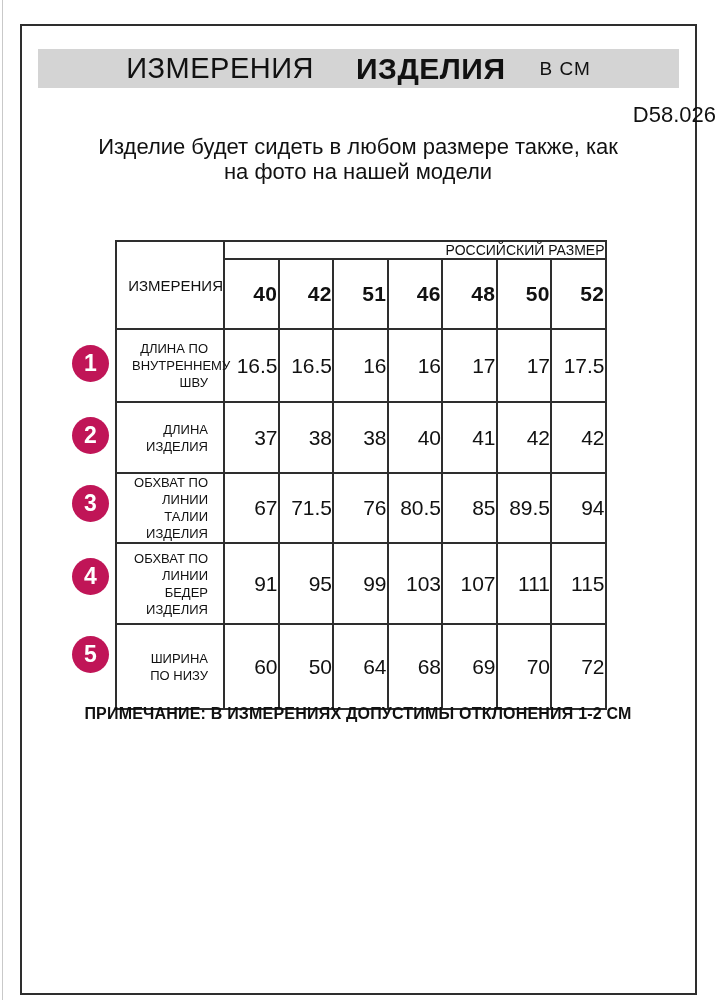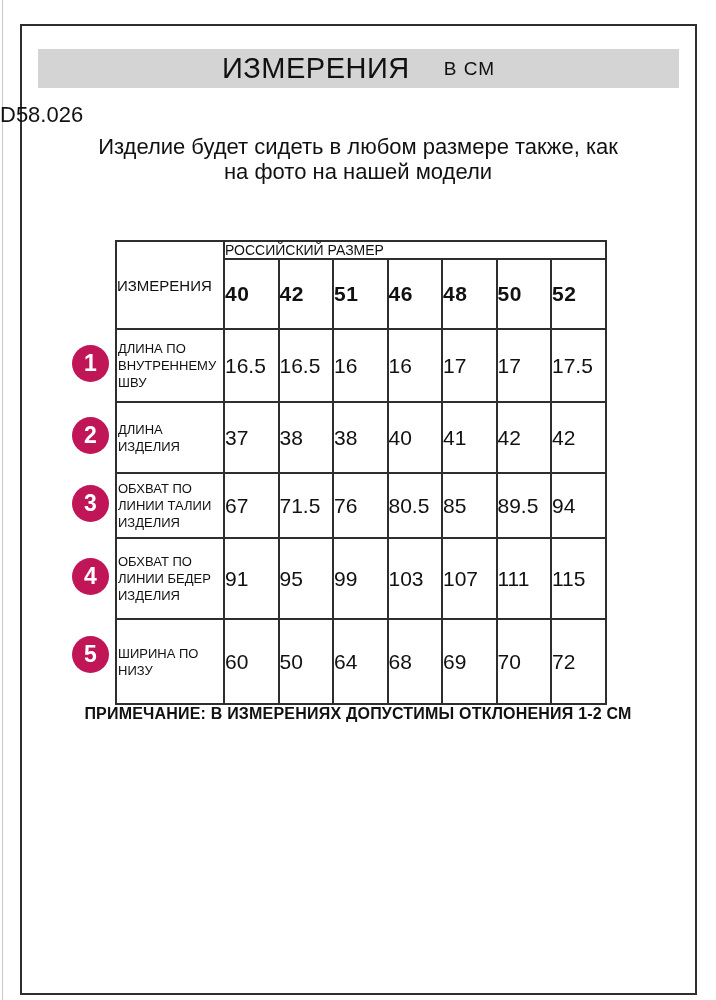--- a/index.html
+++ b/index.html
@@ -23,41 +23,41 @@
   .banner{
     position:absolute;left:38px;top:49px;width:641px;height:39px;
     background:var(--banner);
     display:flex;align-items:center;justify-content:center;
   }
   .banner .t1{font-size:29px;font-weight:400;letter-spacing:0.5px;}
   .banner .t2{font-size:30px;font-weight:700;margin-left:42px;letter-spacing:0.5px;}
   .banner .t3{font-size:19px;font-weight:400;margin-left:34px;letter-spacing:1px;}
   .product-code{
     position:absolute;left:0;top:102px;width:716px;
-    text-align:left;font-size:22px;font-weight:400;
+    text-align:right;font-size:22px;font-weight:400;
   }
   .subtitle{
     position:absolute;left:88px;top:134px;width:540px;
     text-align:center;font-size:22px;line-height:25px;font-weight:400;
   }
   table.size-table{
     position:absolute;left:115px;top:240px;width:489px;
     border-collapse:collapse;table-layout:fixed;background:#fff;
   }
   table.size-table th, table.size-table td{
     border:2px solid var(--line);
-    text-align:left;vertical-align:middle;
+    text-align:right;vertical-align:middle;
   }
   .corner-cell{font-size:15px;font-weight:400;}
   .group-cell{font-size:14px;font-weight:400;height:17px;line-height:14px;padding:1px 0;}
   .size-cell{font-size:21px;font-weight:700;letter-spacing:0.5px;}
   tr.sizes-row{height:70px;}
   td.label-cell{
     font-size:13px;line-height:17px;font-weight:400;
-    padding:0 1px;text-transform:uppercase;
+    padding:0 15px;text-transform:uppercase;
   }
   td.value-cell{font-size:21px;font-weight:400;}
   .num-circle{
     position:absolute;left:72px;width:37px;height:37px;border-radius:50%;
     background:var(--accent);color:#fff;
     display:flex;align-items:center;justify-content:center;
     font-size:23px;font-weight:700;
   }
   .note{
     position:absolute;left:0;top:705px;width:716px;
@@ -65,20 +65,21 @@
   }
 </style>
 </head>
 <body>
 
 <div class="edge-line"></div>
 <div class="page-frame"></div>
 
 <div class="banner">
   <span class="t1">ИЗМЕРЕНИЯ</span>
+  <span class="t2">ИЗДЕЛИЯ</span>
   <span class="t3">В СМ</span>
 </div>
 
 <div class="product-code">D58.026</div>
 
 <div class="subtitle">Изделие будет сидеть в любом размере также, как на фото на нашей модели</div>
 
 <table class="size-table">
   <colgroup>
     <col style="width:108px">

